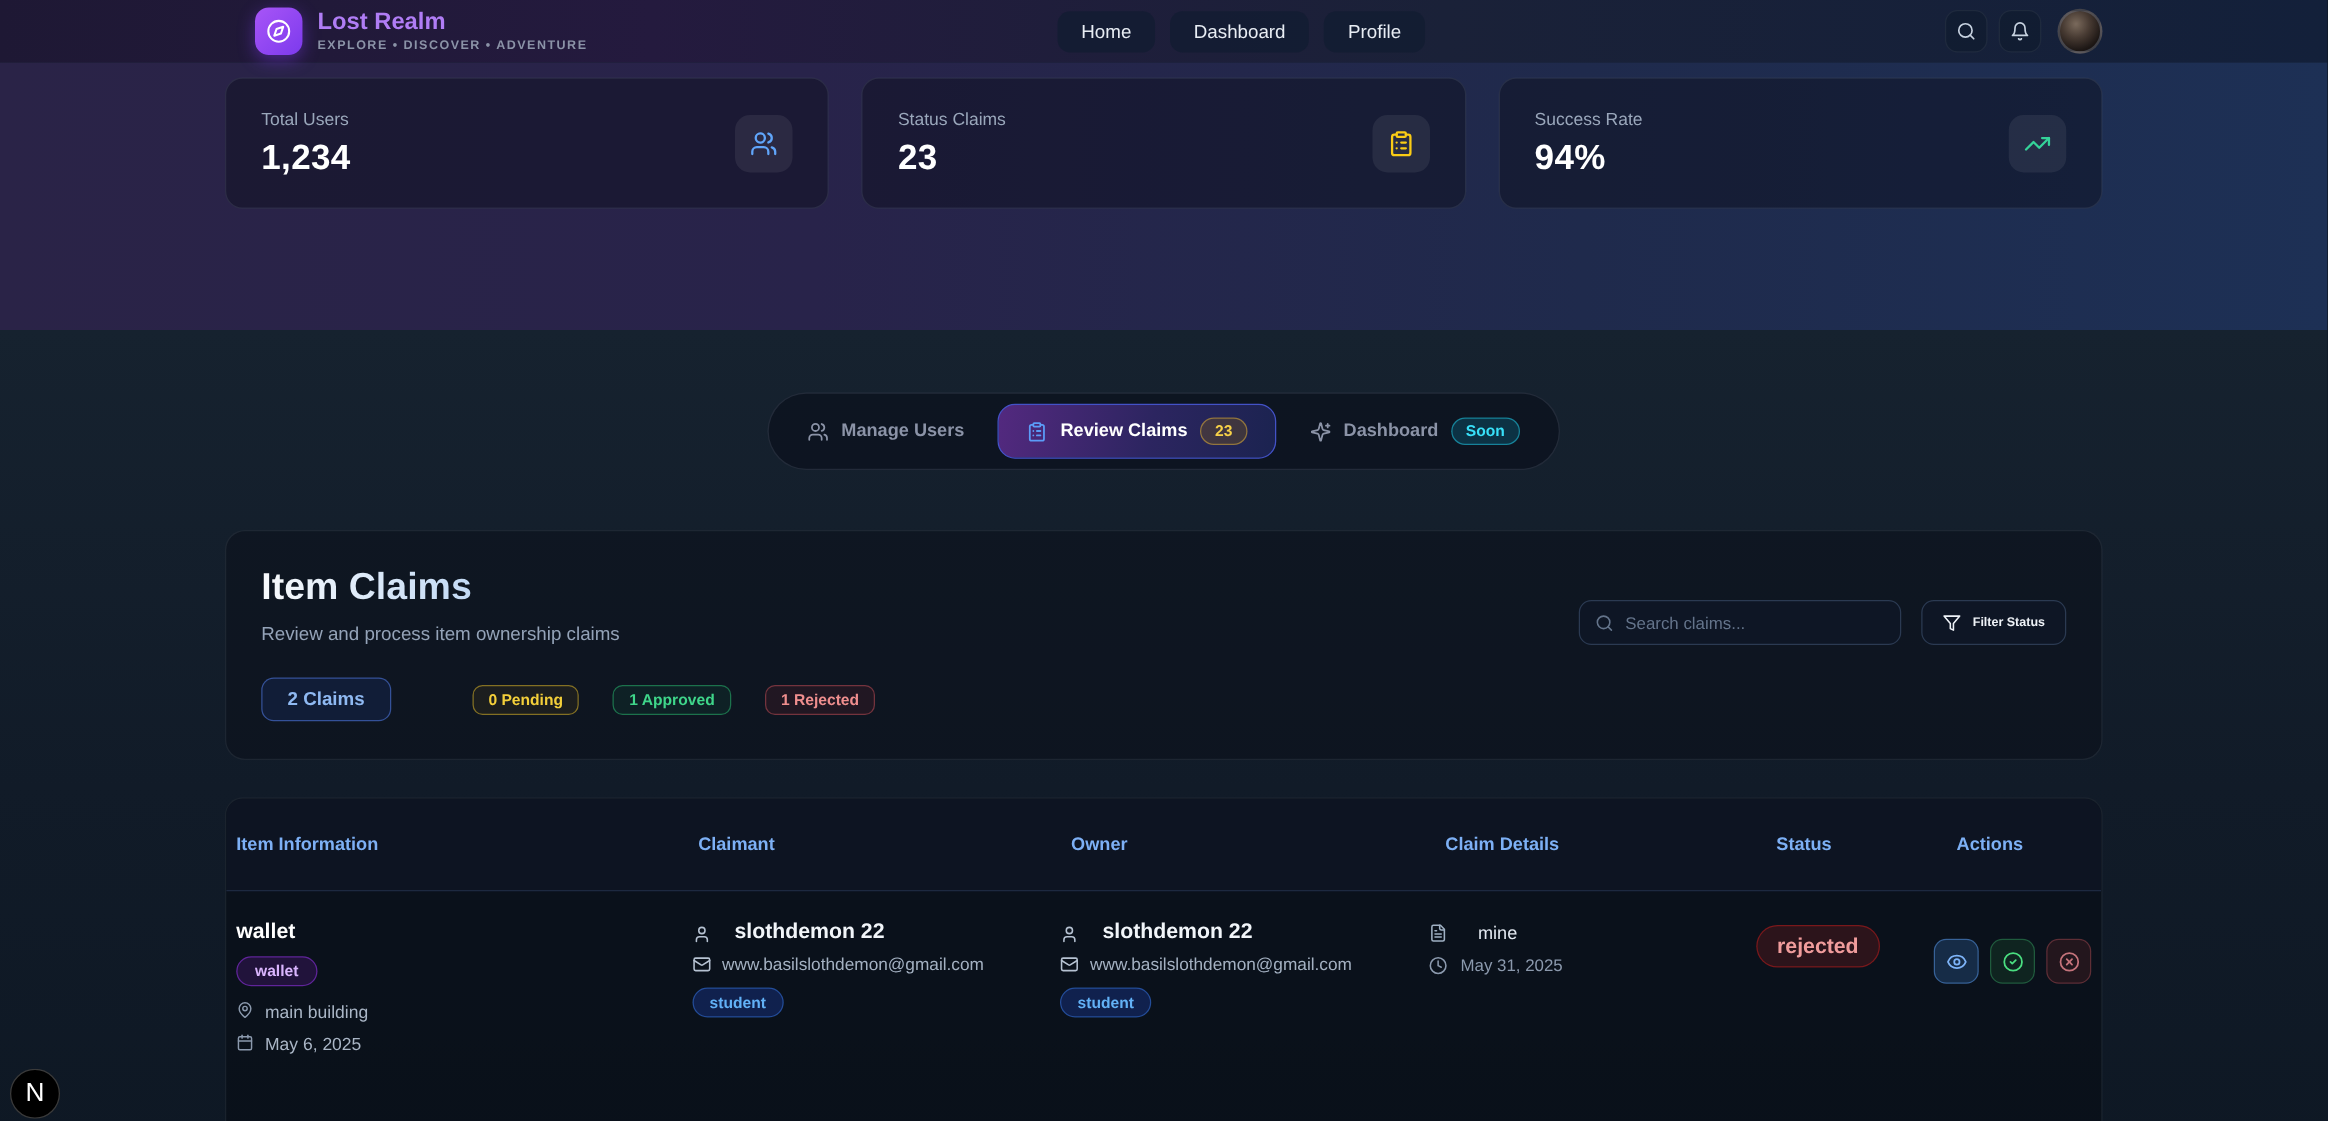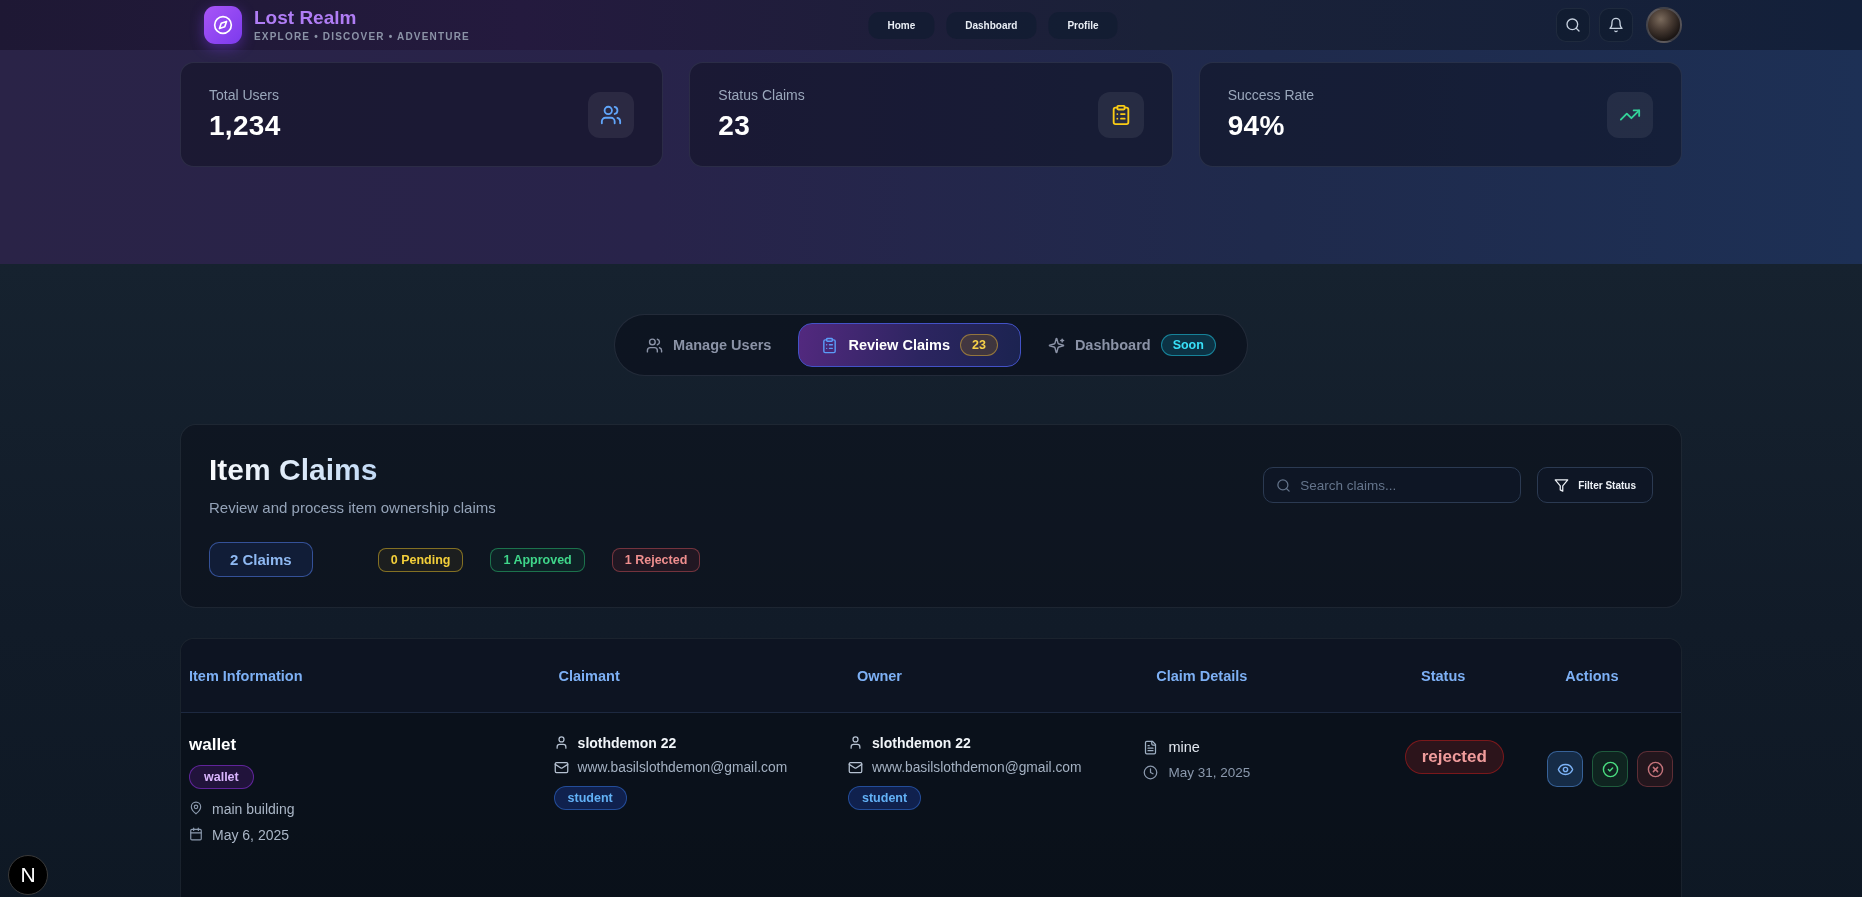--- a/index.html
+++ b/index.html
@@ -14,21 +14,21 @@
   .topbar .container { height:100%; display:flex; align-items:center;padding-left:24px; }
   .brand { display:flex; align-items:center; gap:12px; }
   .brand-logo { width:38px; height:38px; border-radius:11px;
     background:linear-gradient(135deg,#a855f7,#7c3aed); display:grid; place-items:center;
     color:#fff; box-shadow:0 4px 14px rgba(124,58,237,.45); }
   .brand-title { font-size:19px; font-weight:700; color:#b07df5; line-height:1.1; }
   .brand-tagline { font-size:10px; font-weight:700; color:#8b93a7; letter-spacing:1.2px; margin-top:3px; }
   .nav { position:absolute; left:calc(50% + 62px); transform:translateX(-50%);
     display:flex; gap:12px; }
   .nav-btn { padding:8px 19px; border-radius:10px; background:rgba(17,28,48,.72);
-    color:#e8edf4; font-size:10px; font-weight:700; cursor:pointer; }
+    color:#e8edf4; font-size:15px; font-weight:400; cursor:pointer; }
   .topbar-right { margin-left:auto; display:flex; align-items:center; gap:9px; }
   .icon-btn { width:34px; height:34px; border-radius:10px; background:rgba(15,26,45,.6);
     border:1px solid rgba(255,255,255,.06); display:grid; place-items:center; color:#c7d2e0; cursor:pointer; }
   .avatar { width:36px; height:36px; border-radius:50%; margin-left:4px; cursor:pointer;
     border:2px solid rgba(120,130,150,.4);
     background:radial-gradient(circle at 40% 32%, #7a6a5c 0%, #473a32 38%, #1d1715 72%, #0d0a09 100%); }
 
   
   .hero { height:214px;
     background:linear-gradient(90deg,#2a2347 0%,#28234a 35%,#1f2a4c 68%,#1d3055 100%); }
@@ -59,21 +59,21 @@
   .badge-soon { background:rgba(12,74,98,.55); border:1px solid rgba(34,211,238,.5); color:#38e0f8; }
 
   
   .panel { margin-top:48px; border-radius:16px; padding:28px 28px 30px;
     background:rgba(9,13,24,.5); border:1px solid rgba(148,163,184,.12); }
   .panel-top { display:flex; justify-content:space-between; }
   .panel-title { font-size:30px; font-weight:800;
     background:linear-gradient(90deg,#f8fafc,#9cc3f0); -webkit-background-clip:text;
     background-clip:text; color:transparent; }
   .panel-sub { font-size:15px; color:#94a3b8; margin-top:12px; }
-  .panel-controls { display:flex; gap:16px; margin-top:14px; }
+  .panel-controls { display:flex; gap:16px; margin-top:14px;align-items:flex-end; }
   .searchbox { width:258px; height:36px; border-radius:10px; background:rgba(15,23,42,.55);
     border:1px solid #2b3a52; display:flex; align-items:center; gap:9px; padding:0 12px; color:#64748b; }
   .searchbox input { flex:1; background:transparent; border:none; outline:none;
     color:#cbd5e1; font-size:13.5px; font-family:"Liberation Sans",sans-serif; }
   .searchbox input::placeholder { color:#64748b; }
   .filter-btn { height:36px; border-radius:10px; padding:0 16px; background:rgba(15,23,42,.55);
     border:1px solid #2b3a52; display:flex; align-items:center; gap:9px;
     color:#eef2f7; font-size:10px; font-weight:700; cursor:pointer; }
   .counters { display:flex; align-items:center; gap:27px; margin-top:26px; }
   .counter-primary { padding:8px 20px; border-radius:10px; font-size:15px; font-weight:700;
@@ -92,24 +92,24 @@
   .trow { padding:22px 8px 40px; }
   .item-name { font-size:17px; font-weight:700; color:#fff; }
   .chip { display:inline-block; border-radius:999px; font-size:12.5px; font-weight:700; }
   .chip-wallet { margin:10px 0 2px; padding:4px 14px; color:#d9b5fd;
     background:rgba(88,28,135,.30); border:1px solid rgba(147,51,234,.55); }
   .chip-role { margin-top:11px; padding:4px 13px; color:#62b1f6;
     background:rgba(30,64,175,.35); border:1px solid rgba(59,130,246,.45); }
   .meta-row { display:flex; gap:9px; margin-top:10px;
     color:#aab6c6; font-size:14px; }
   .meta-row .mi { color:#8b99ad; }
-  .person-name { display:flex; align-items:flex-start; gap:9px; font-size:14px; font-weight:700; color:#f1f5f9; }
+  .person-name { display:flex; align-items:flex-end; gap:19px; font-size:17px; font-weight:700; color:#f1f5f9; }
   .person-name .mi, .person-email .mi { color:#b6c2d2; }
   .person-email { display:flex; align-items:center; gap:9px; margin-top:9px; color:#a4b1c2; font-size:13.8px; }
-  .note-row { display:flex; align-items:flex-end; gap:10px; color:#e2e8f0; font-size:14.5px; margin-top:4px; }
+  .note-row { display:flex; align-items:flex-start; gap:24px; color:#e2e8f0; font-size:14.5px; margin-top:4px; }
   .note-row .mi { color:#9fb0c3; }
   .date-row { display:flex; align-items:center; gap:10px; margin-top:10px; color:#8b99ad; font-size:13.5px; }
   .status-pill { display:inline-block; margin-top:5px; padding:6px 16px; border-radius:999px;
     font-size:17px; font-weight:700; color:#f09c9c; background:rgba(127,29,29,.30);
     border:1px solid rgba(185,28,28,.55); }
   .actions { display:flex; gap:9px; margin-top:16px; }
   .act { width:36px; height:36px; border-radius:10px; display:grid; place-items:center; cursor:pointer; }
   .act-view { background:rgba(37,78,126,.45); border:1px solid rgba(96,165,250,.45); color:#7db3f7; }
   .act-approve { background:rgba(22,60,40,.45); border:1px solid rgba(74,222,128,.30); color:#4ade80; }
   .act-reject { background:rgba(66,28,34,.45); border:1px solid rgba(205,92,100,.35); color:#c4737b; }

